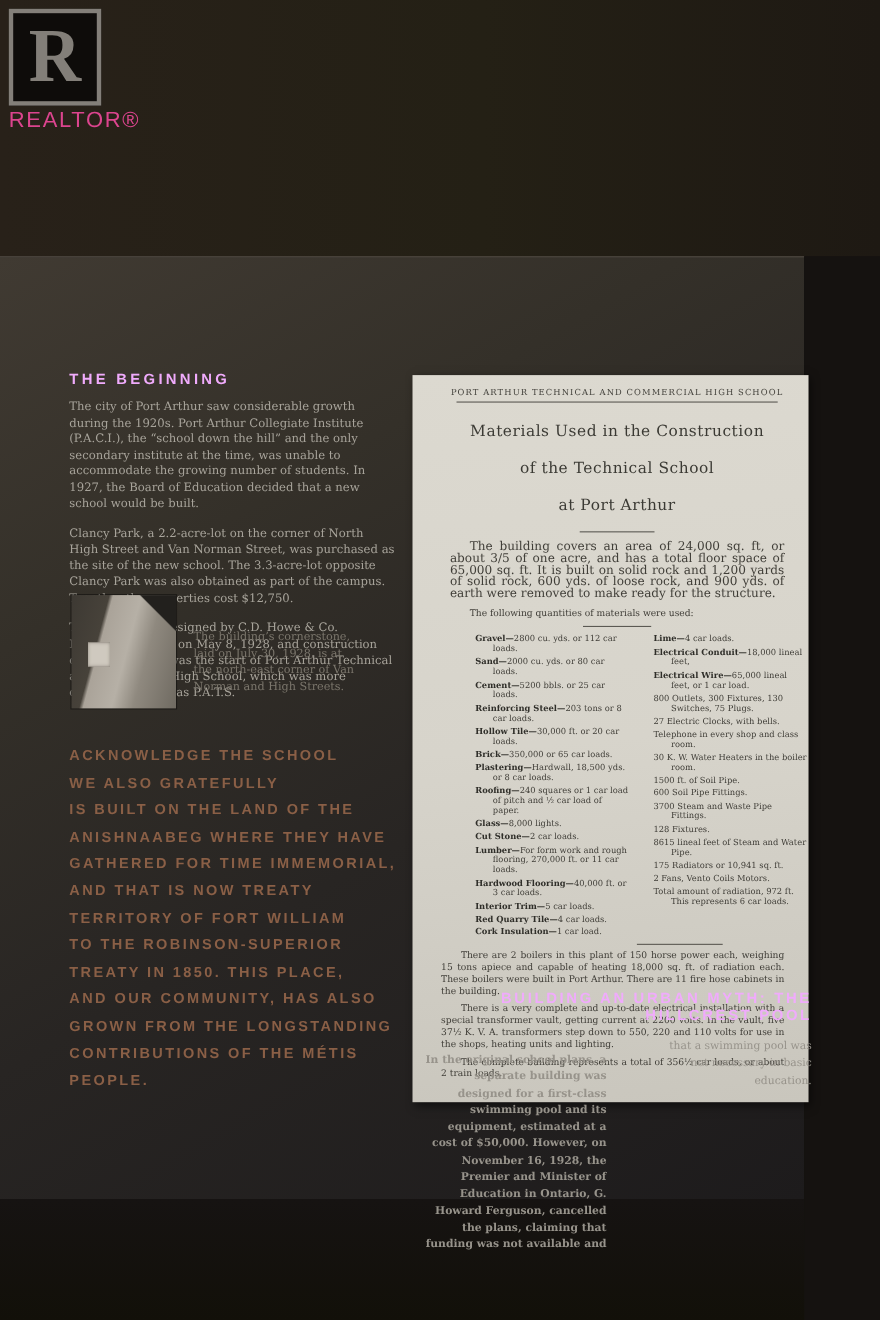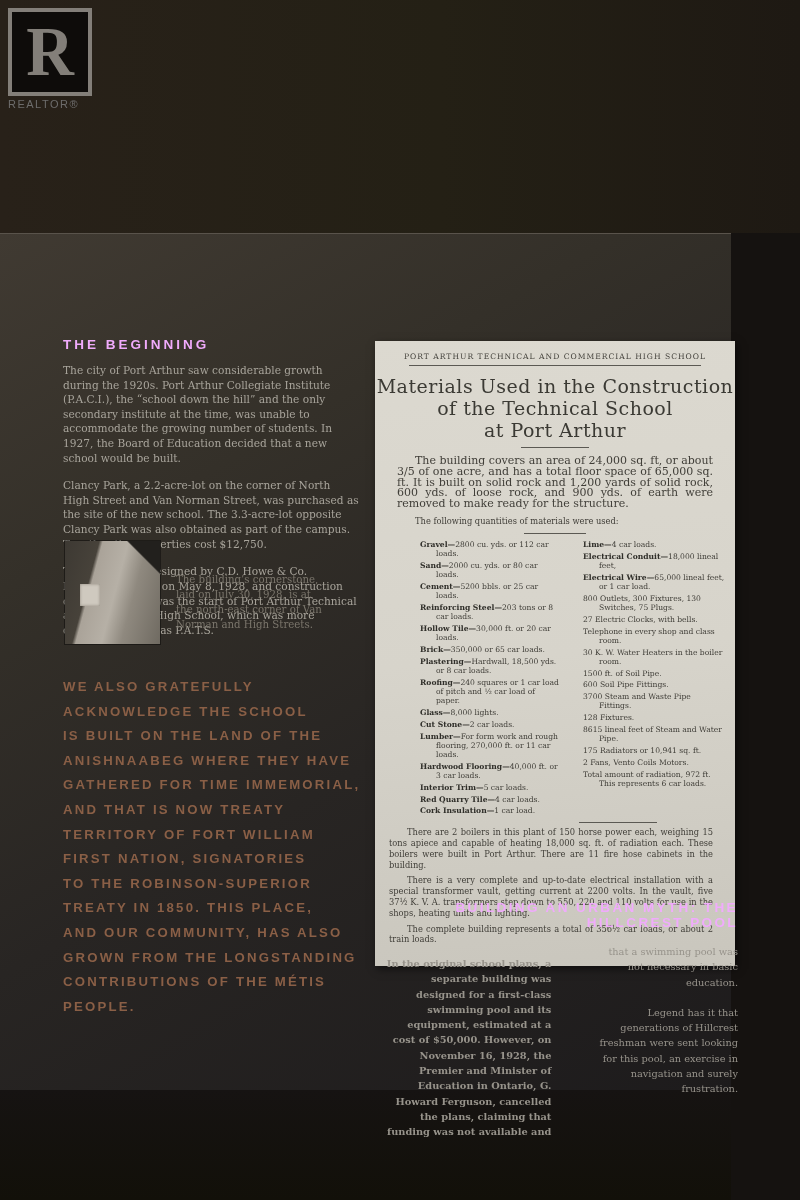--- a/index.html
+++ b/index.html
@@ -15,22 +15,22 @@
   .right-band{position:absolute;left:731px;top:233px;width:69px;height:967px;background:#151210;}
   .bottom-band{position:absolute;left:0;top:1090px;width:731px;height:110px;
     background:linear-gradient(180deg,#161312 0%,#121009 100%);}
 
   
   .realtor{position:absolute;left:8px;top:8px;opacity:.92;}
   .realtor-box{width:76px;height:80px;background:#0c0b09;border:4px solid #8b8882;
     display:flex;align-items:center;justify-content:center;}
   .realtor-r{font-family:"Liberation Serif", serif;font-weight:bold;font-size:66px;line-height:1;
     color:#8b8882;transform:scaleY(1.05);}
-  .realtor-label{margin-top:2px;font-family:"Liberation Sans", sans-serif;color:#737373;
-    font-size:11px;letter-spacing:1.5px;}
+  .realtor-label{margin-top:2px;font-family:"Liberation Sans", sans-serif;color:#ec4899;
+    font-size:20px;letter-spacing:1.5px;}
 
   
   .sec-heading{font-family:"Liberation Sans", sans-serif;font-weight:bold;color:#f0abfc;
     letter-spacing:3px;font-size:13.5px;margin:0 0 11px 0;}
   .beginning{position:absolute;left:63px;top:337px;width:296px;}
   .beginning p{margin:0 0 13px 0;font-size:10.6px;line-height:1.38;color:#a8a49b;text-align:left;}
 
   .photo{position:absolute;left:65px;top:541px;width:95px;height:103px;
     background:
       linear-gradient(225deg,#22201d 0%,#22201d 16%,rgba(0,0,0,0) 17%),
@@ -42,25 +42,25 @@
     color:#7b766c;margin:16px;}
 
   
   .land-ack{position:absolute;left:63px;top:675px;width:320px;}
   .la-line{font-family:"Liberation Sans", sans-serif;font-weight:bold;color:#8a5f46;
     font-size:13.2px;letter-spacing:2.2px;line-height:24.6px;}
 
   
   .paper{position:absolute;left:375px;top:341px;width:360px;min-height:511px;box-sizing:border-box;
     background:linear-gradient(175deg,#dcd9d0 0%,#d7d4cb 50%,#c9c6bd 100%);
-    box-shadow:2px 3px 8px rgba(0,0,0,.55);padding:11px 0 16px 0;color:#403e38;}
+    box-shadow:2px 3px 8px rgba(0,0,0,.55);padding:11px 0 16px 12px;color:#403e38;}
   .doc-header{text-align:center;font-size:7.6px;letter-spacing:1px;color:#45433d;}
   .doc-rule{width:292px;margin:4px auto 0 auto;border-top:1px solid #5b5953;}
   .doc-title{margin:9px 0 0 0;text-align:center;font-weight:normal;color:#3b3a34;}
-  .doc-title .t-line{display:block;font-size:19px;line-height:22px;letter-spacing:.5px;}
+  .doc-title .t-line{display:block;font-size:14px;line-height:34px;letter-spacing:.5px;}
   .title-underline{width:68px;margin:6px auto 0 auto;border-top:1px solid #5b5953;}
   .doc-intro{margin:8px 22px 0 22px;font-size:11px;line-height:10.8px;text-align:justify;
     text-indent:18px;}
   .doc-listintro{margin:6px 22px 0 22px;font-size:8.3px;text-indent:18px;}
   .mid-rule{width:62px;margin:7px auto 0 auto;border-top:1px solid #5b5953;}
   .cols{display:flex;margin:6px 0 0 45px;}
   .mat-col{list-style:none;margin:0;padding:0;width:140px;}
   .mat-col.right{margin-left:23px;width:142px;}
   .mat-item{font-size:7.6px;line-height:9.2px;margin-bottom:2.6px;padding-left:16px;
     text-indent:-16px;color:#3f3d37;}
@@ -103,28 +103,27 @@
         <p>The school was designed by C.D. Howe &amp; Co. Excavation began on May 8, 1928, and construction on June 25. This was the start of Port Arthur Technical and Commercial High School, which was more commonly known as P.A.T.S.</p>
       </div>
   </section>
 
   <div class="photo">
     <div class="stone"></div>
   </div>
   <p class="caption">The building’s cornerstone, laid on July 30, 1928, is at the north-east corner of Van Norman and High Streets.</p>
 
   <div class="land-ack">
+      <div class="la-line">ACKNOWLEDGE THE SCHOOL</div>
       <div class="la-line">WE ALSO GRATEFULLY</div>
-      <div class="la-line">ACKNOWLEDGE THE SCHOOL</div>
       <div class="la-line">IS BUILT ON THE LAND OF THE</div>
       <div class="la-line">ANISHNAABEG WHERE THEY HAVE</div>
       <div class="la-line">GATHERED FOR TIME IMMEMORIAL,</div>
       <div class="la-line">AND THAT IS NOW TREATY</div>
       <div class="la-line">TERRITORY OF FORT WILLIAM</div>
-      <div class="la-line">FIRST NATION, SIGNATORIES</div>
       <div class="la-line">TO THE ROBINSON-SUPERIOR</div>
       <div class="la-line">TREATY IN 1850. THIS PLACE,</div>
       <div class="la-line">AND OUR COMMUNITY, HAS ALSO</div>
       <div class="la-line">GROWN FROM THE LONGSTANDING</div>
       <div class="la-line">CONTRIBUTIONS OF THE MÉTIS</div>
       <div class="la-line">PEOPLE.</div>
     </div>
 
   <article class="paper">
     <div class="doc-header">PORT ARTHUR TECHNICAL AND COMMERCIAL HIGH SCHOOL</div>
@@ -181,18 +180,17 @@
         <p>The complete building represents a total of 356½ car loads, or about 2 train loads.</p>
       </div>
   </article>
 
   <section class="myth">
     <h2 class="sec-heading">BUILDING AN URBAN MYTH: THE HILLCREST POOL</h2>
     <div class="myth-cols">
       <p class="myth-left">In the original school plans, a separate building was designed for a first-class swimming pool and its equipment, estimated at a cost of $50,000. However, on November 16, 1928, the Premier and Minister of Education in Ontario, G. Howard Ferguson, cancelled the plans, claiming that funding was not available and</p>
       <div class="myth-right">
           <p>that a swimming pool was not necessary in basic education.</p>
-          <p>Legend has it that generations of Hillcrest freshman were sent looking for this pool, an exercise in navigation and surely frustration.</p>
         </div>
     </div>
   </section>
 
 </div>
 
 </body></html>

